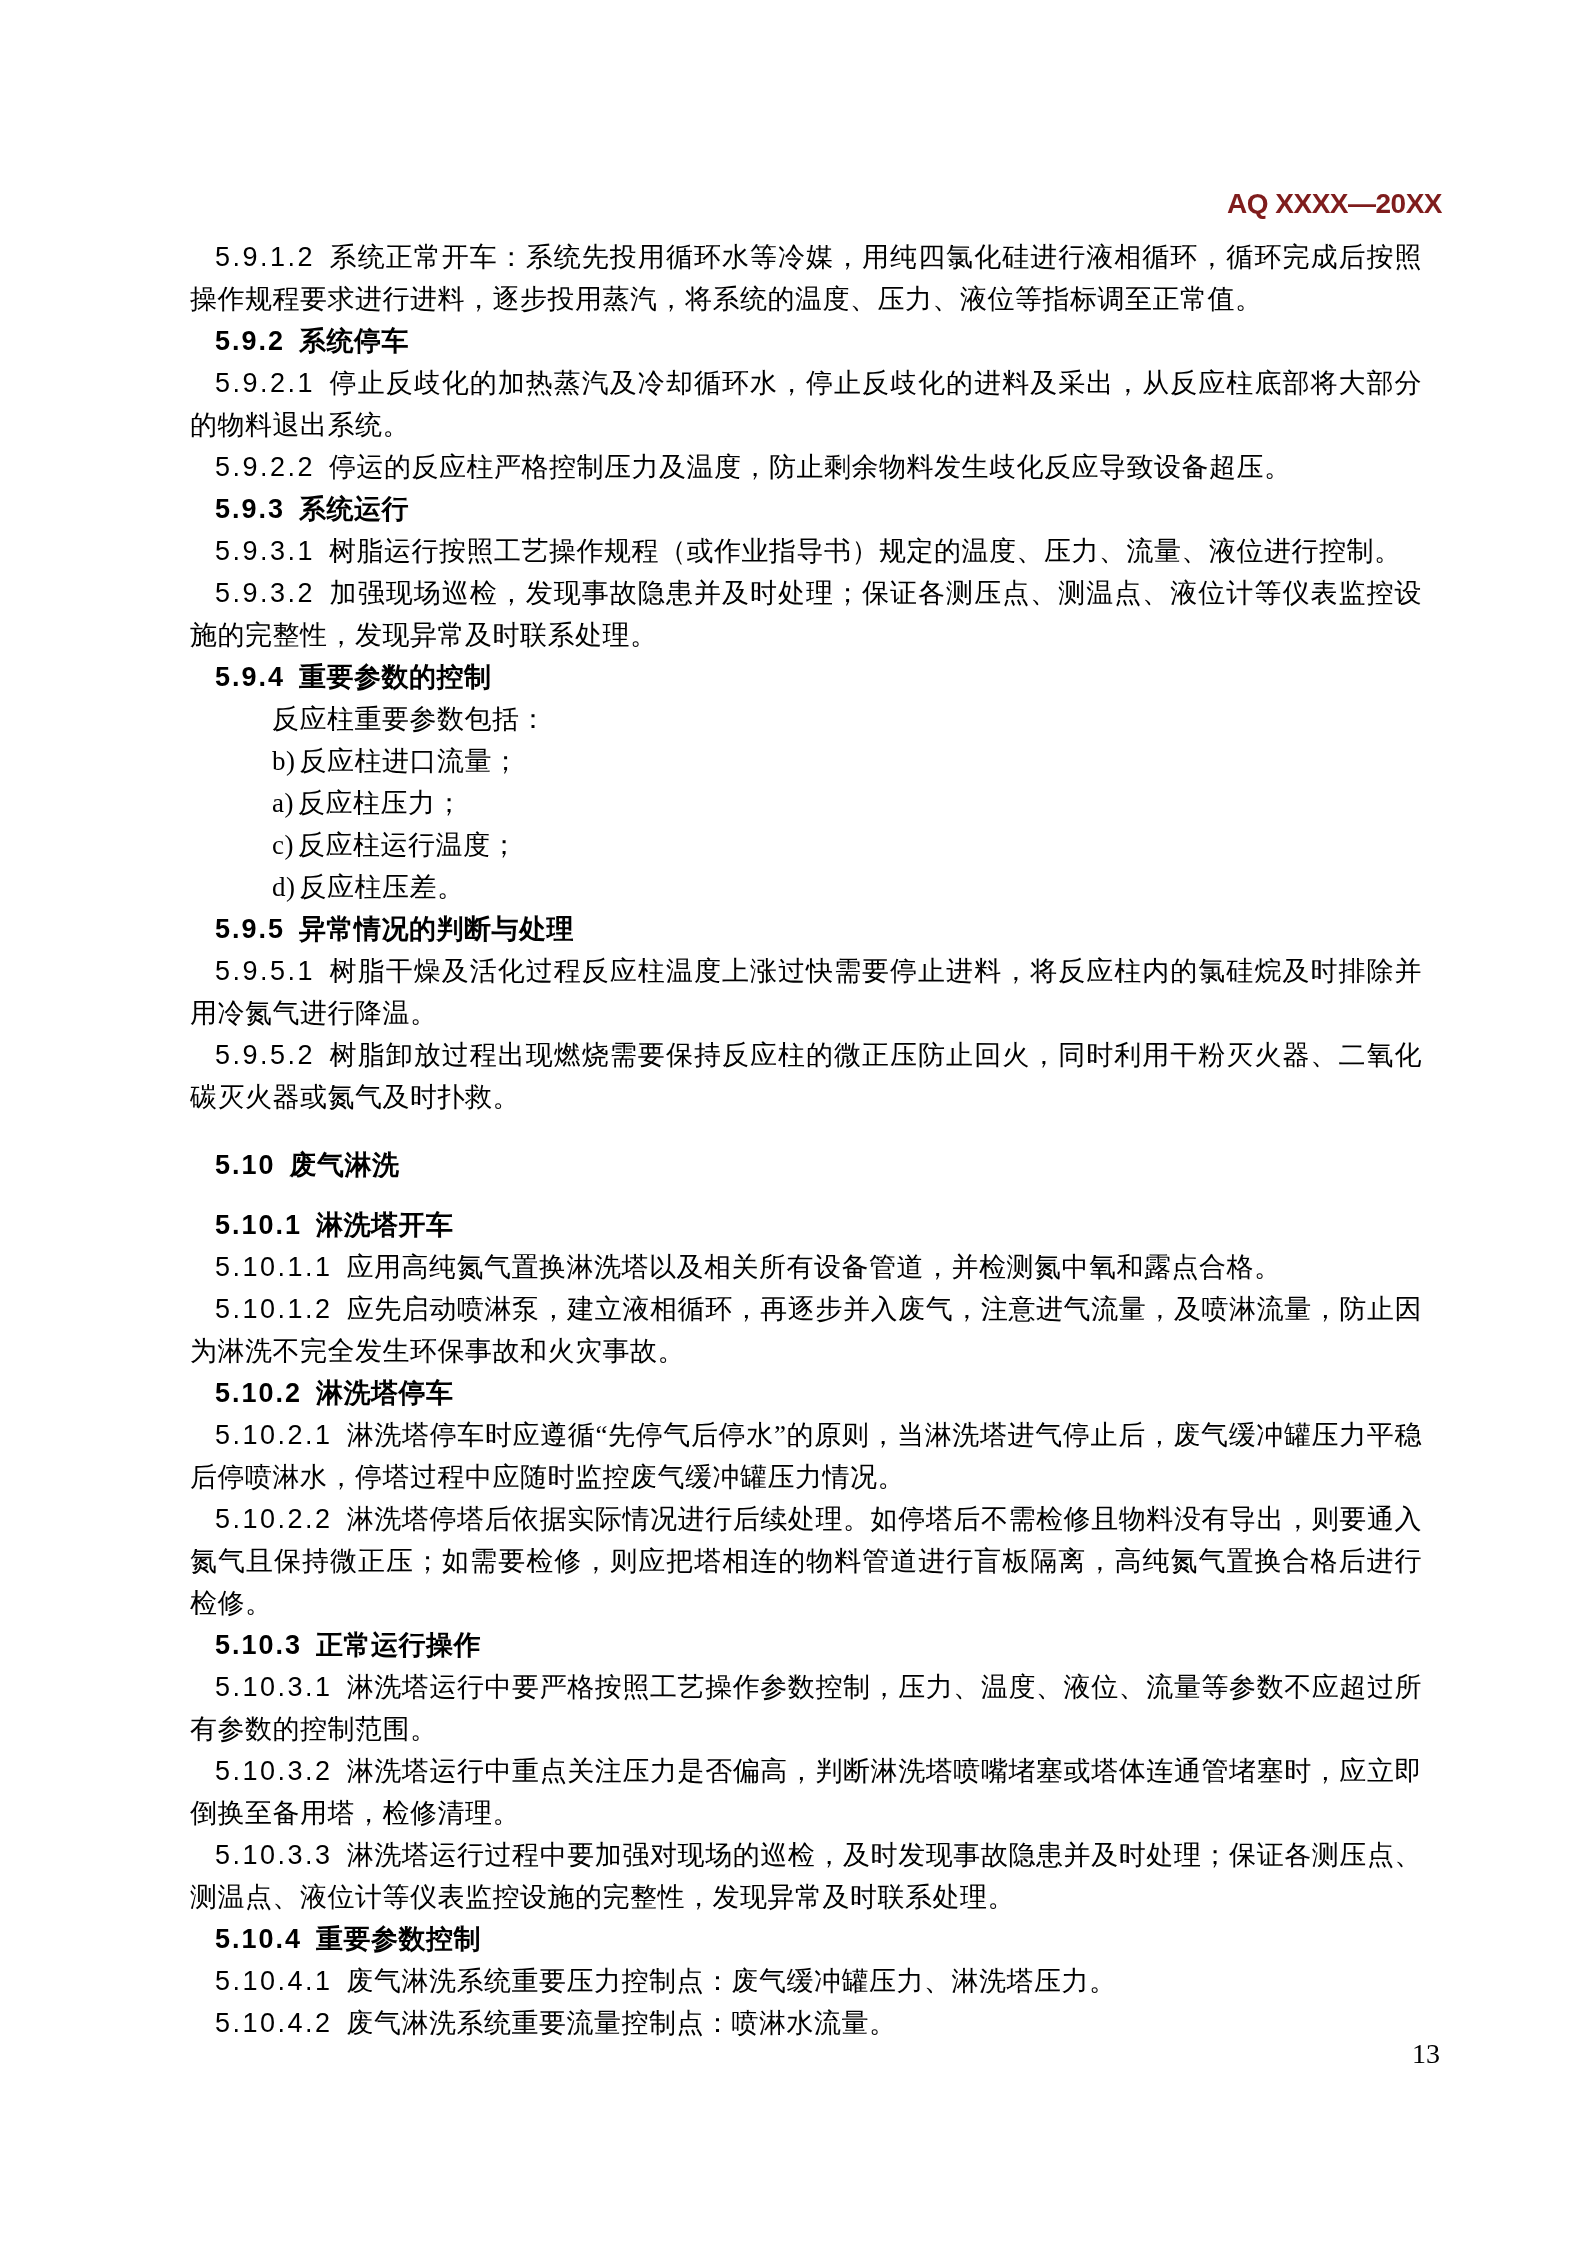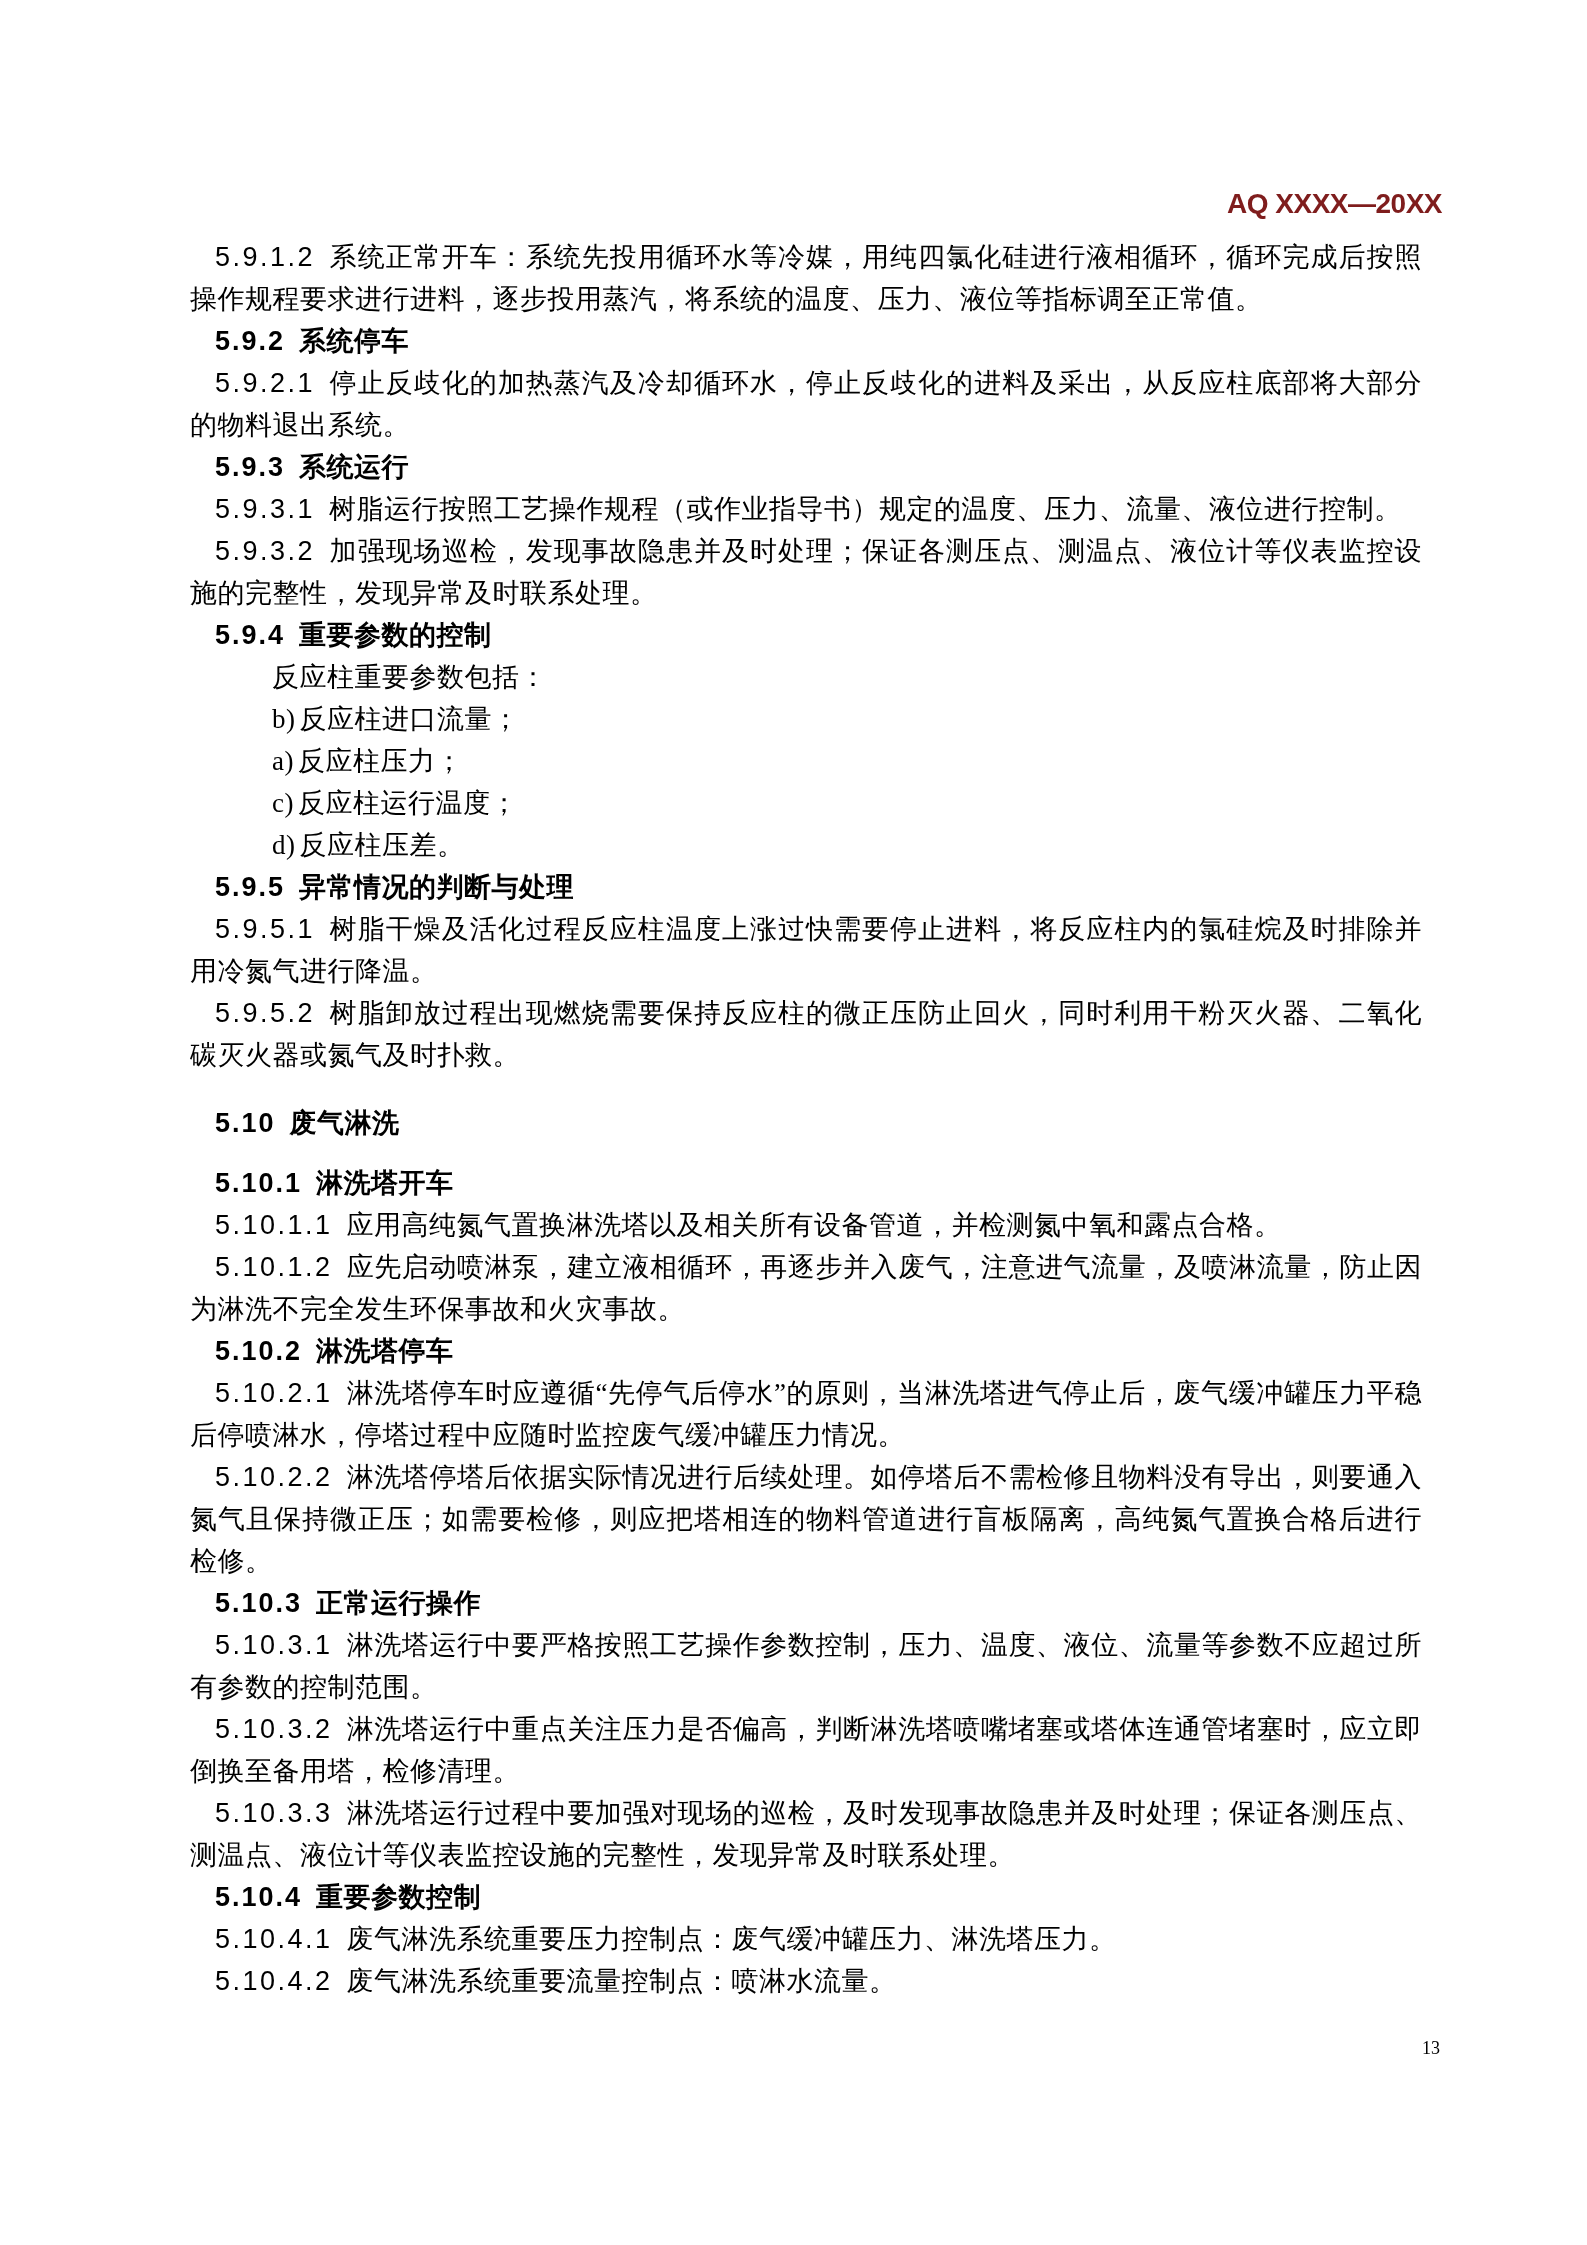--- a/index.html
+++ b/index.html
@@ -51,39 +51,40 @@
   .section-heading{
     margin-top:26px;
     margin-bottom:18px;
   }
   .indent{padding-left:82px;}
   .li-marker{margin-right:4px;}
   .page-number{
     position:absolute;
     top:2038px;left:190px;right:147px;
     text-align:right;
-    font-size:18px;
+    font-size:28px;
     font-family:"Liberation Serif", serif;
   }
 </style>
 </head>
 <body>
 
 <div class="page">
 
   <div class="doc-header">AQ XXXX—20XX</div>
 
   <div class="body-text">
 
     <p class="para"><span class="num">5.9.1.2</span><span>系统正常开车：系统先投用循环水等冷媒，用纯四氯化硅进行液相循环，循环完成后按照操作规程要求进行进料，逐步投用蒸汽，将系统的温度、压力、液位等指标调至正常值。</span></p>
 
     <p class="para heading"><span class="num">5.9.2</span><span>系统停车</span></p>
 
     <p class="para"><span class="num">5.9.2.1</span><span>停止反歧化的加热蒸汽及冷却循环水，停止反歧化的进料及采出，从反应柱底部将大部分的物料退出系统。</span></p>
 
+    <p class="para"><span class="num">5.9.2.2</span><span>停运的反应柱严格控制压力及温度，防止剩余物料发生歧化反应导致设备超压。</span></p>
 
     <p class="para heading"><span class="num">5.9.3</span><span>系统运行</span></p>
 
     <p class="para"><span class="num">5.9.3.1</span><span>树脂运行按照工艺操作规程（或作业指导书）规定的温度、压力、流量、液位进行控制。</span></p>
 
     <p class="para"><span class="num">5.9.3.2</span><span>加强现场巡检，发现事故隐患并及时处理；保证各测压点、测温点、液位计等仪表监控设施的完整性，发现异常及时联系处理。</span></p>
 
     <p class="para heading"><span class="num">5.9.4</span><span>重要参数的控制</span></p>
 
     <p class="para indent"><span>反应柱重要参数包括：</span></p>

